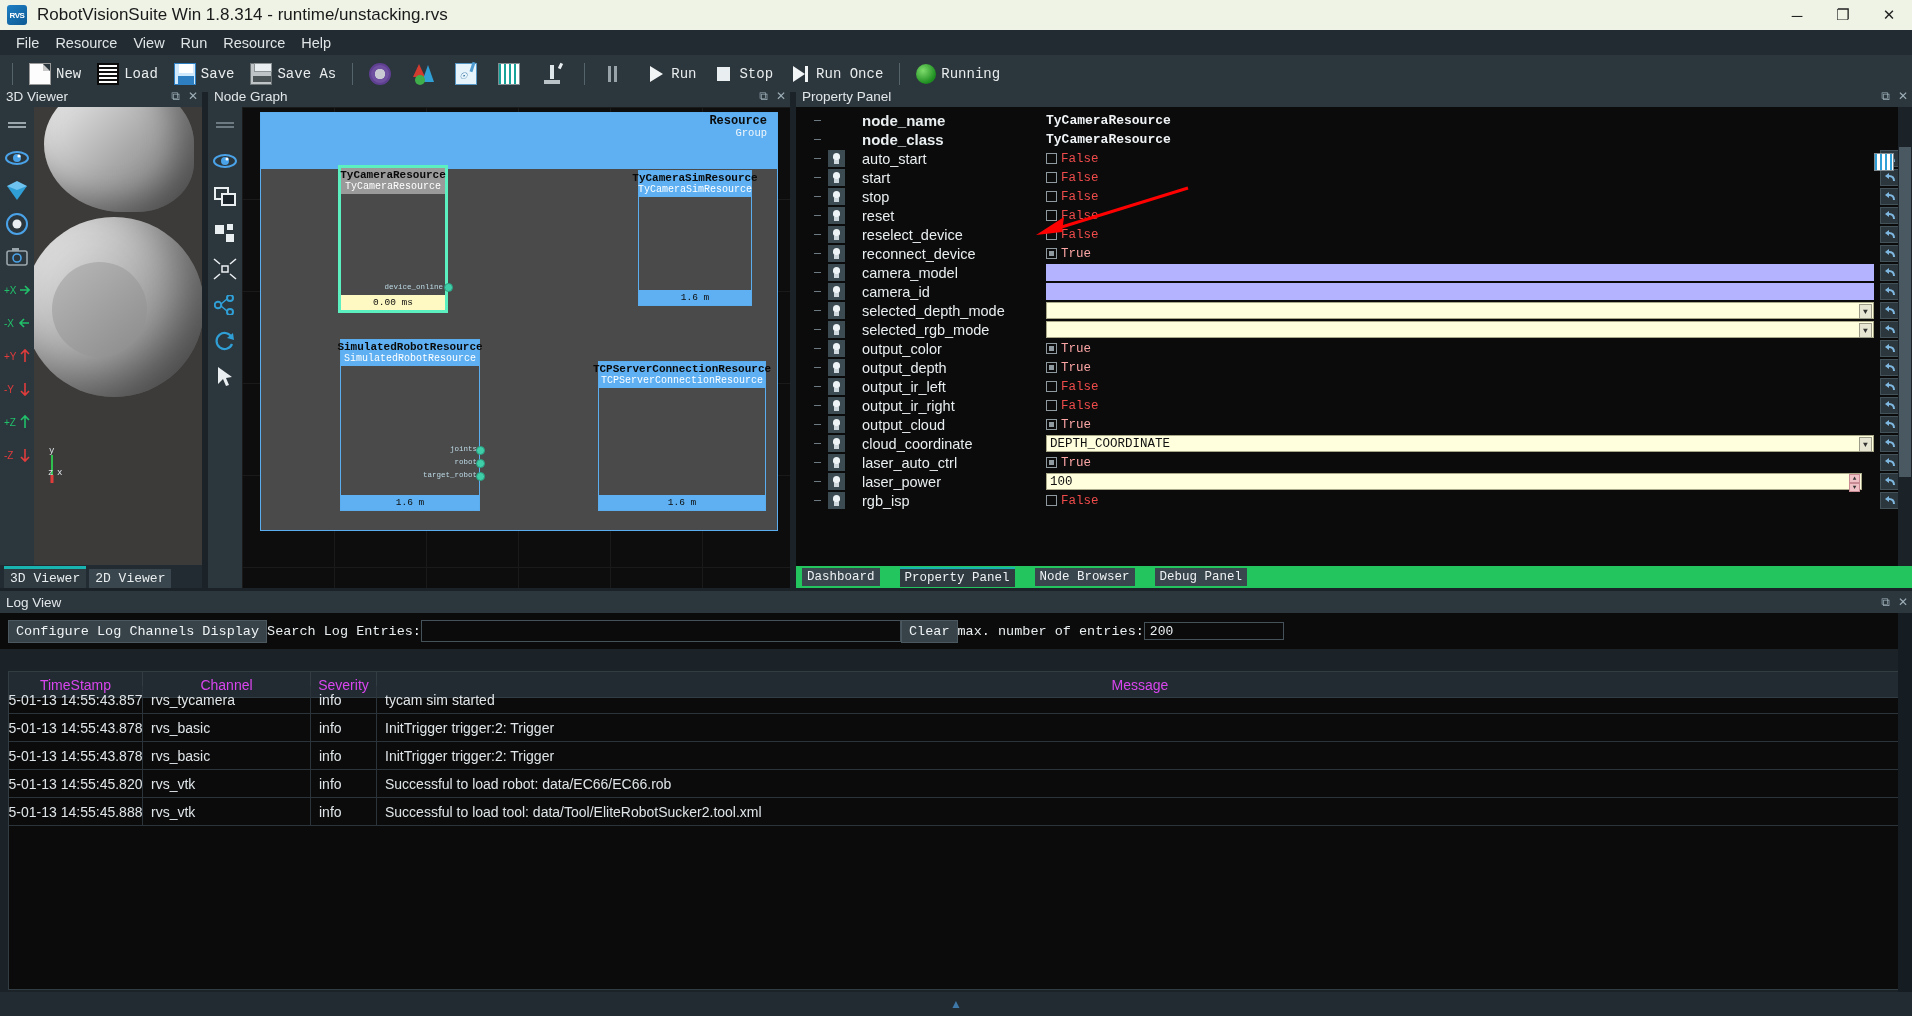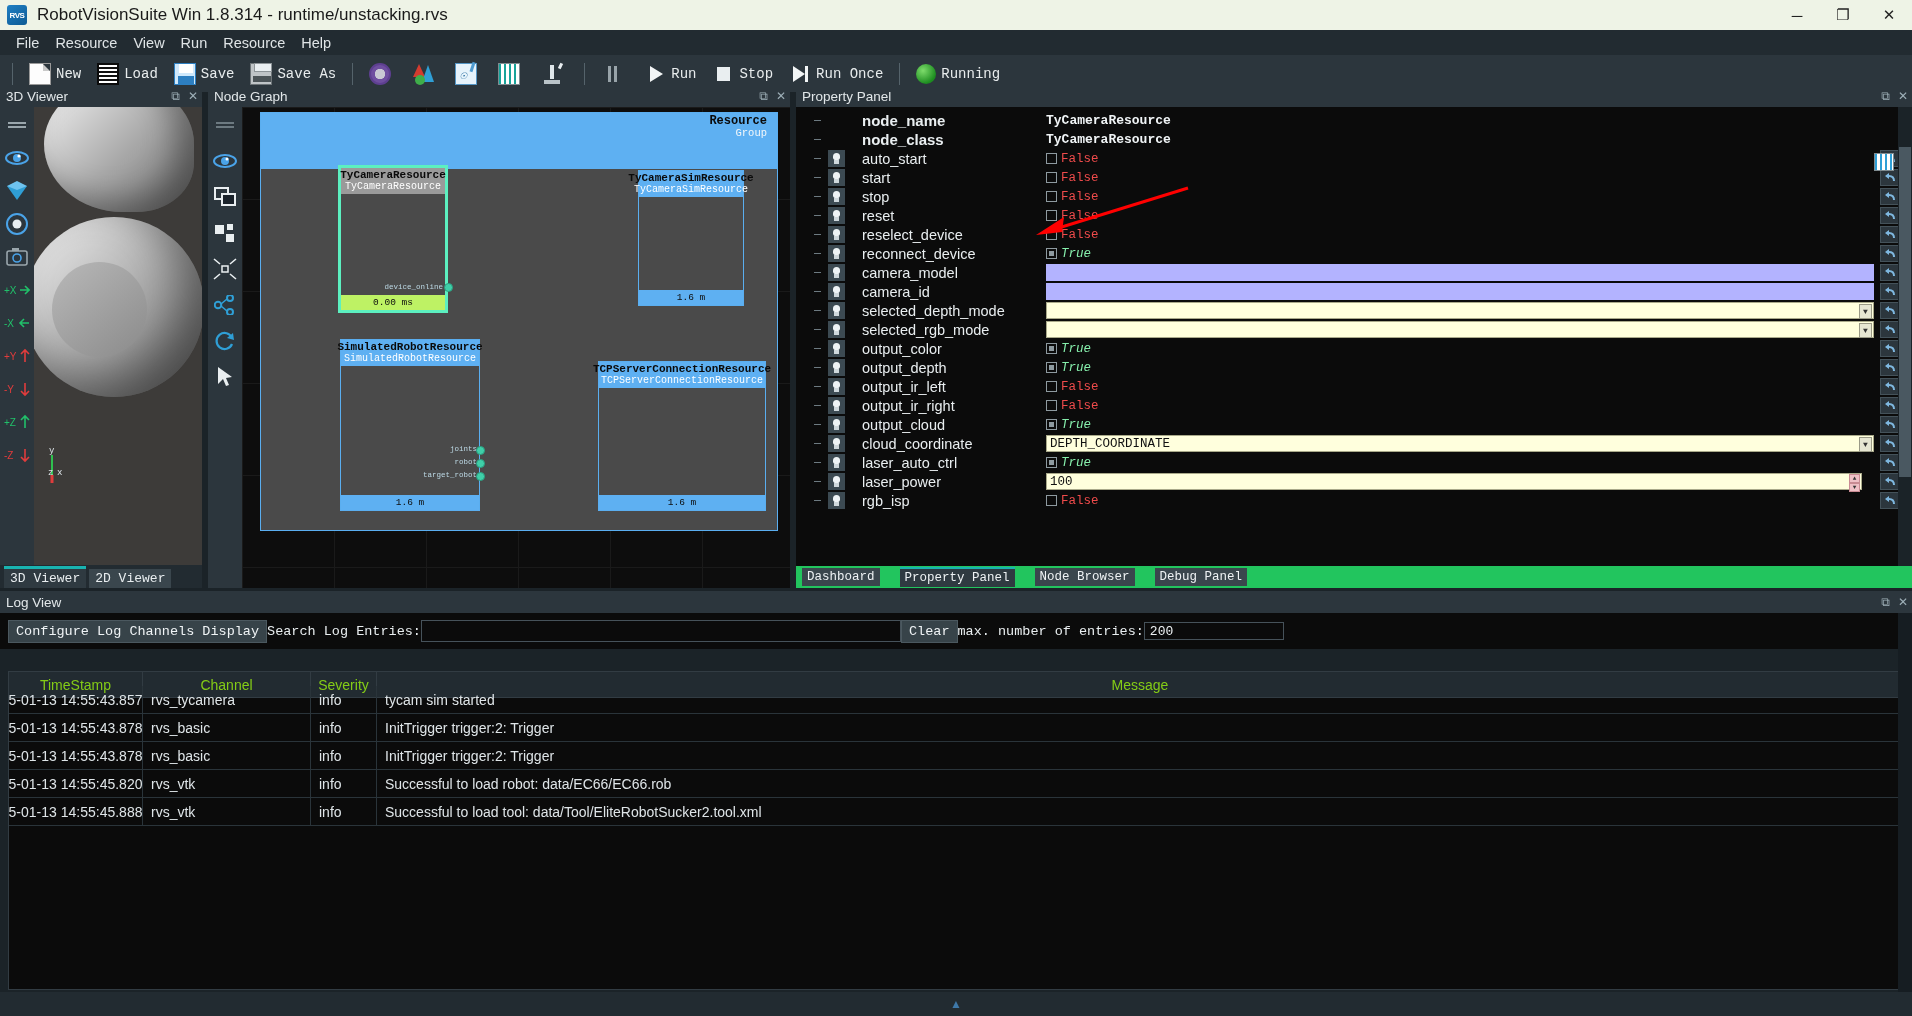--- a/index.html
+++ b/index.html
@@ -137,21 +137,21 @@
   .bulb { position:absolute; left:24px; top:1px; width:17px; height:17px; background:#3c4a52; }
   .bulb:before { content:""; position:absolute; left:5px; top:3px; width:7px; height:7px;
     border-radius:50% 50% 40% 40%; background:#eef3f5; }
   .bulb:after { content:""; position:absolute; left:6px; top:10px; width:5px; height:4px; background:#cfd8dc; }
   .pc-prop { width:190px; font-size:14.5px; color:#e9eef0; padding-left:6px; white-space:nowrap; }
   .pc-prop.bold { font-weight:bold; font-size:15px; }
   .pc-val { flex:1; display:flex; align-items:center; height:19px; position:relative; }
   .chk { width:11px; height:11px; border:1px solid #8e9aa0; margin-right:4px; flex:none; }
   .chk.on { background:#8e9aa0; box-shadow:inset 0 0 0 2px #0b0b0b; }
   .bool { font-family:"Liberation Mono", monospace; font-size:12.5px; }
-  .bool.t { color:#86efac;font-style:italic; } .bool.f { color:#ef4b4b; }
+  .bool.t { color:#fca5a5; } .bool.f { color:#ef4b4b; }
   .valtext { font-family:"Liberation Mono", monospace; font-size:13px; color:#f0f4f6; font-weight:bold; }
   .field { height:17px; display:flex; align-items:center; padding-left:3px;
     font-family:"Liberation Mono", monospace; font-size:12.5px; color:#111; }
   .field.purple { background:#b3b3ff; width:100%; }
   .field.cream  { background:#ffffdd; width:100%; border:1px solid #a9a98a; }
   .dd-arrow { position:absolute; right:1px; top:1px; width:13px; height:15px; background:#e6e6d2;
     border:1px solid #9a9a86; display:flex; align-items:center; justify-content:center;
     font-size:8px; color:#333; }
   .spin { position:absolute; right:1px; top:0px; width:11px; height:17px; display:flex;
     flex-direction:column; }
@@ -183,21 +183,21 @@
   .lv-btn { font-family:"Liberation Mono", monospace; font-size:13.5px; color:#f0f4f6;
     background:#374349; border:1px solid #4b585f; padding:3px 7px; }
   .lv-lbl { font-family:"Liberation Mono", monospace; font-size:13.5px; color:#e9eef0; }
   #lv-search { width:480px; height:22px; background:#0b0b0b; border:1px solid #46525a; }
   #lv-max { width:140px; height:18px; background:#0b0b0b; border:1px solid #46525a;
     font-family:"Liberation Mono", monospace; font-size:13px; color:#eef2f4;
     display:flex; align-items:center; padding-left:5px; }
   #lv-table { position:absolute; left:8px; right:8px; top:80px; bottom:2px; background:#0b0b0b;
     border:1px solid #323c43; overflow:hidden; }
   #lv-head { display:flex; height:26px; background:#222b31; border-bottom:1px solid #323c43; }
-  .lh { font-size:14px; color:#84cc16; display:flex; align-items:center; justify-content:center;
+  .lh { font-size:14px; color:#d946ef; display:flex; align-items:center; justify-content:center;
     border-right:1px solid #323c43; }
   .lr { display:flex; height:28px; border-bottom:1px solid #2a343a; }
   .lc { font-size:14px; color:#dfe5e8; display:flex; align-items:center; border-right:1px solid #2a343a;
     padding-left:8px; overflow:hidden; white-space:nowrap; }
   .lc.center { justify-content:center; padding-left:0; }
   .w-ts { width:134px; } .w-ch { width:168px; } .w-sv { width:66px; } .w-msg { flex:1; border-right:none; }
 
   
   #statusbar { position:absolute; left:0; bottom:0; right:0; height:24px; background:#222b31;
     display:flex; align-items:center; justify-content:center; }
@@ -467,24 +467,24 @@
       <div class="node" style="left:96px;top:58px;width:110px;height:148px;border:3px solid #5cf0c0;
                   display:flex;flex-direction:column;">
         <div class="node-hdr" style="background:#9a9a9a;">
           <span class="nh-t">TyCameraResource</span>
           <span class="nh-s">TyCameraResource</span>
         </div>
         <div class="node-body">
           <div class="port-row" style="bottom:4px;">device_online</div>
           <div class="port-dot" style="right:-8px;bottom:3px;"></div>
         </div>
-        <div class="node-ftr" style="background:#bef264;color:#0d0d0d;">0.00 ms</div>
-      </div>
-
-      <div class="node" style="left:396px;top:63px;width:106px;height:136px;border:1px solid #5aaef0;
+        <div class="node-ftr" style="background:#fef9c3;color:#0d0d0d;">0.00 ms</div>
+      </div>
+
+      <div class="node" style="left:396px;top:63px;width:114px;height:136px;border:1px solid #5aaef0;
                   display:flex;flex-direction:column;">
         <div class="node-hdr" style="background:#5eb0f2;">
           <span class="nh-t">TyCameraSimResource</span>
           <span class="nh-s">TyCameraSimResource</span>
         </div>
         <div class="node-body"></div>
         <div class="node-ftr" style="background:#5eb0f2;color:#0d0d0d;">1.6 m</div>
       </div>
 
       <div class="node" style="left:98px;top:232px;width:140px;height:172px;border:1px solid #5aaef0;

